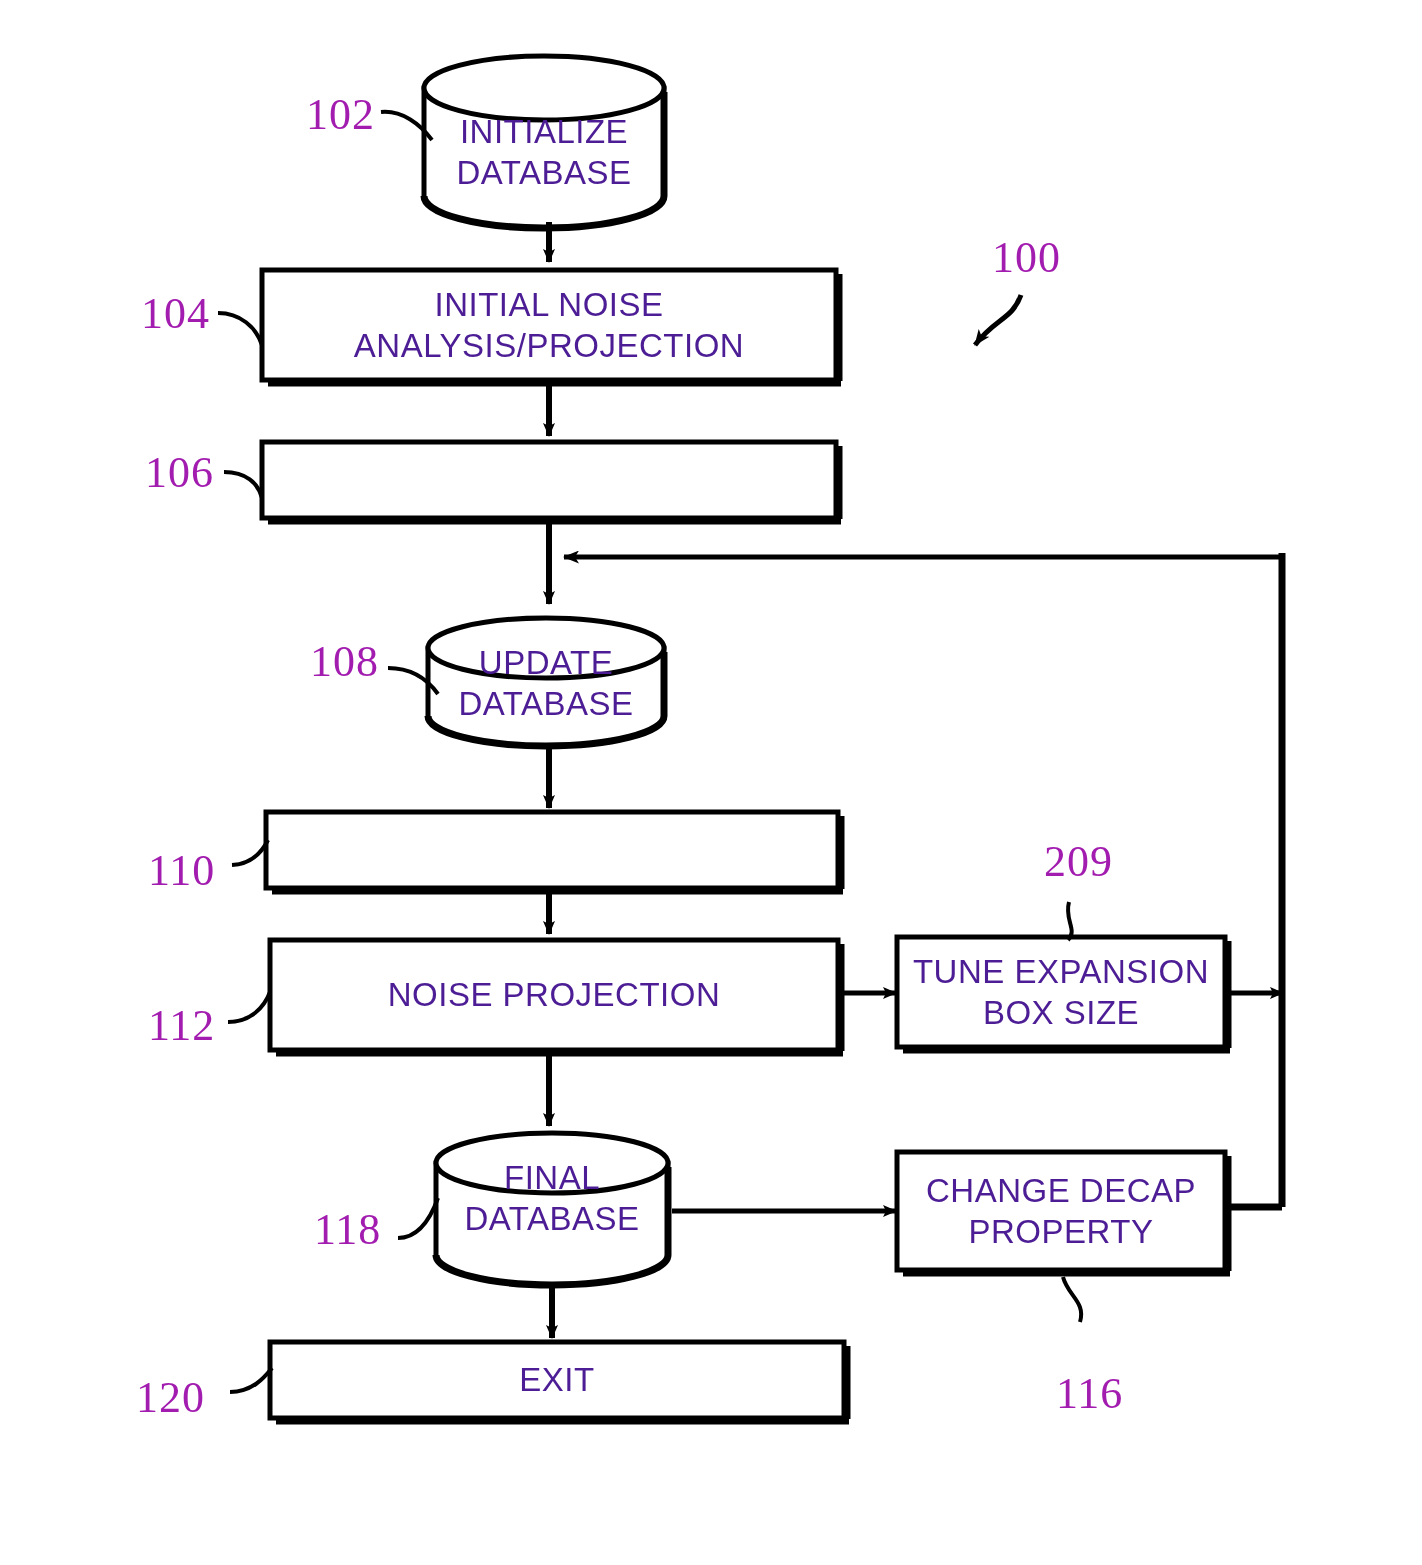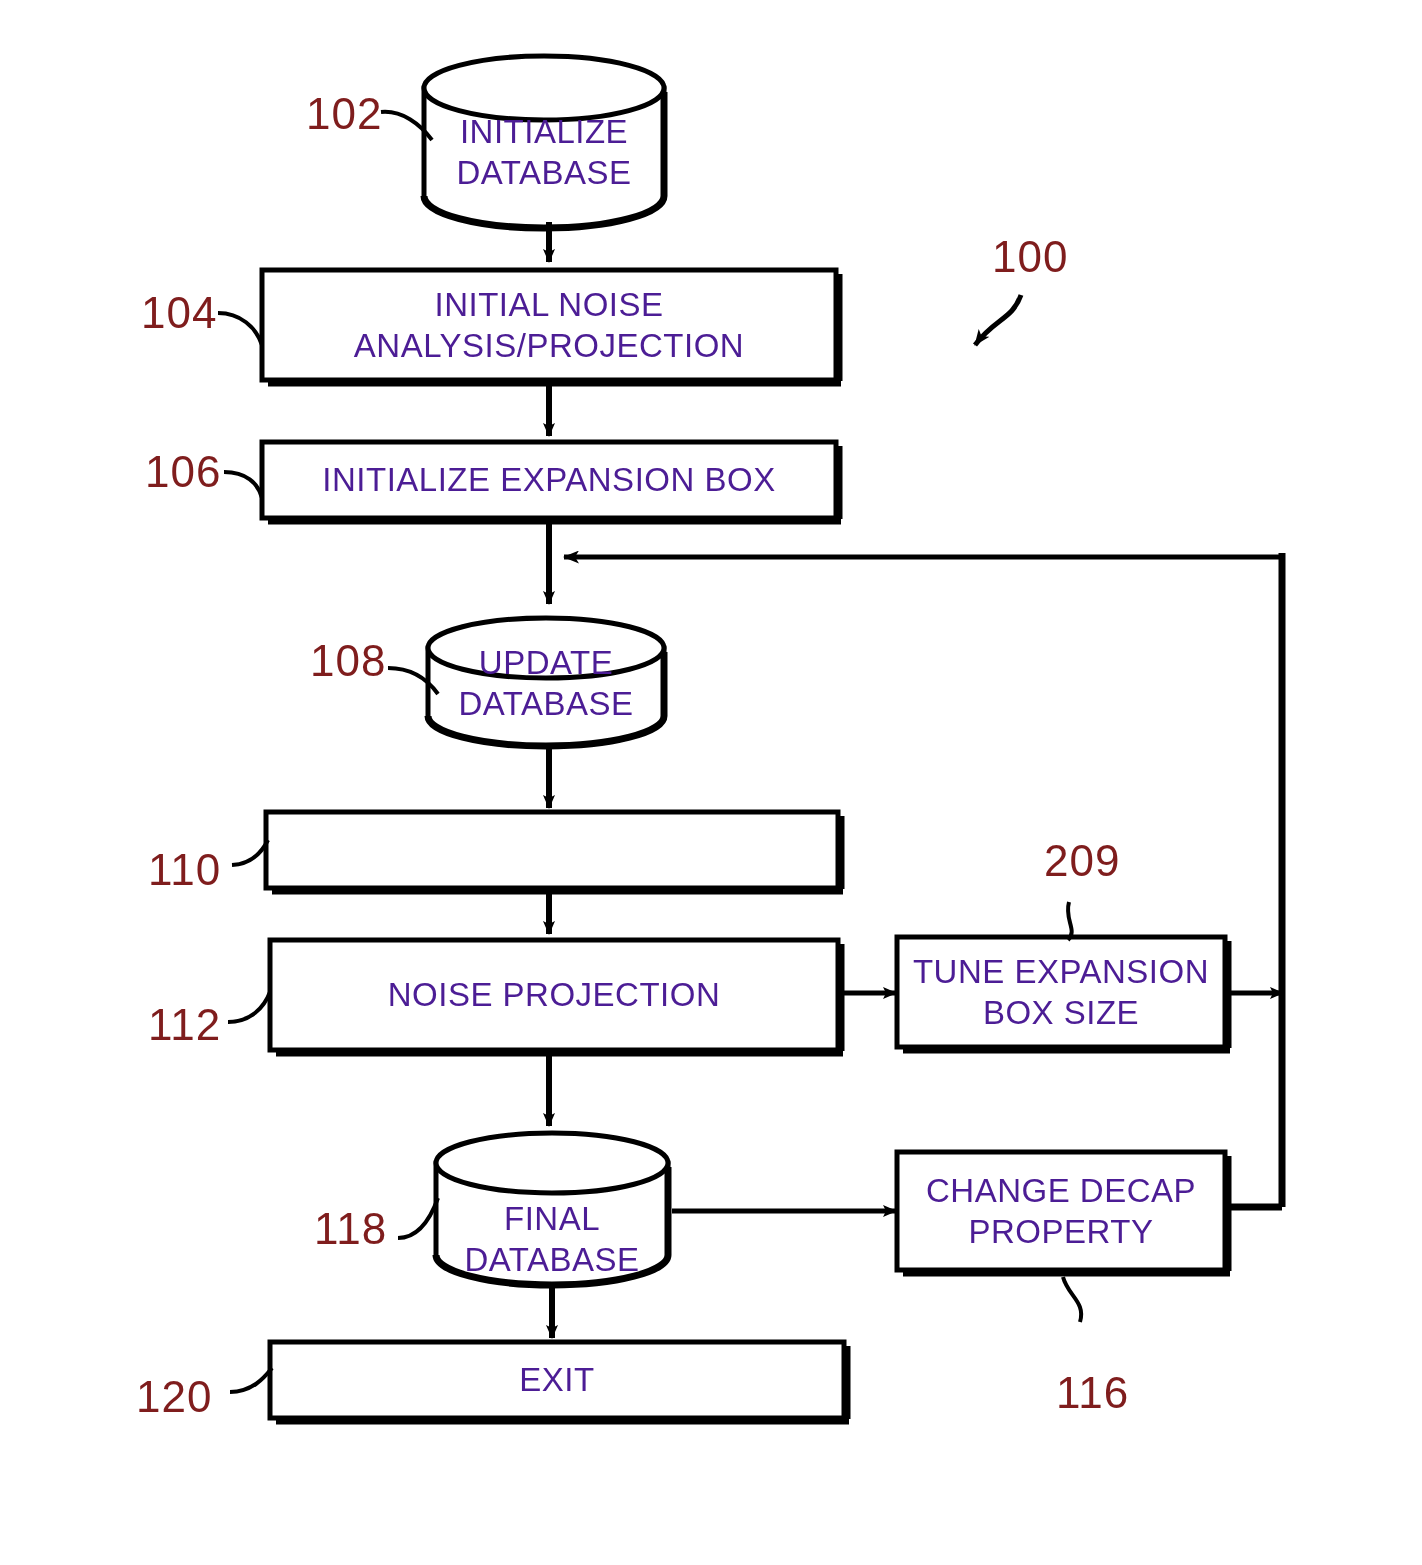--- a/index.html
+++ b/index.html
@@ -39,24 +39,24 @@
     line-height: 1.25;
     color: #4c1d95;
     pointer-events: none;
   }
   .node-label .ln {
     display: block;
     white-space: nowrap;
   }
   .ref-num {
     position: absolute;
-    font-family: Liberation Sans, sans-serif;
+    font-family: Liberation Serif, serif;
     font-size: 44px;
     letter-spacing: 1px;
-    color: #7f1d1d;
+    color: #a21caf;
     white-space: nowrap;
   }
   .box-text { font-size: 33px; }
   .cyl-text { font-size: 33px; }
 </style>
 </head>
 <body>
 
 <div id="stage">
 
@@ -171,23 +171,20 @@
     <span class="ln">DATABASE</span>
   </div>
   <div class="ref-num" style="left:306px; top:89px;">102</div>
 
   <div class="node-label box-text" style="left:262px; top:270px; width:574px; height:110px;text-align:right;">
     <span class="ln">INITIAL NOISE</span>
     <span class="ln">ANALYSIS/PROJECTION</span>
   </div>
   <div class="ref-num" style="left:141px; top:288px;">104</div>
 
-  <div class="node-label box-text" style="left:262px; top:442px; width:574px; height:76px;">
-    <span class="ln">INITIALIZE EXPANSION BOX</span>
-  </div>
   <div class="ref-num" style="left:145px; top:447px;">106</div>
 
   <div class="node-label cyl-text" style="left:428px; top:638px; width:236px; height:90px;">
     <span class="ln">UPDATE</span>
     <span class="ln">DATABASE</span>
   </div>
   <div class="ref-num" style="left:310px; top:636px;">108</div>
 
   <div class="ref-num" style="left:148px; top:845px;">110</div>
 
@@ -201,21 +198,21 @@
     <span class="ln">BOX SIZE</span>
   </div>
   <div class="ref-num" style="left:1044px; top:836px;">209</div>
 
   <div class="node-label box-text" style="left:897px; top:1152px; width:328px; height:118px;">
     <span class="ln">CHANGE DECAP</span>
     <span class="ln">PROPERTY</span>
   </div>
   <div class="ref-num" style="left:1056px; top:1368px;">116</div>
 
-  <div class="node-label cyl-text" style="left:436px; top:1193px; width:232px; height:92px;">
+  <div class="node-label cyl-text" style="left:436px; top:1152px; width:232px; height:92px;">
     <span class="ln">FINAL</span>
     <span class="ln">DATABASE</span>
   </div>
   <div class="ref-num" style="left:314px; top:1204px;">118</div>
 
   <div class="node-label box-text" style="left:270px; top:1342px; width:574px; height:76px;">
     <span class="ln">EXIT</span>
   </div>
   <div class="ref-num" style="left:136px; top:1372px;">120</div>
 

